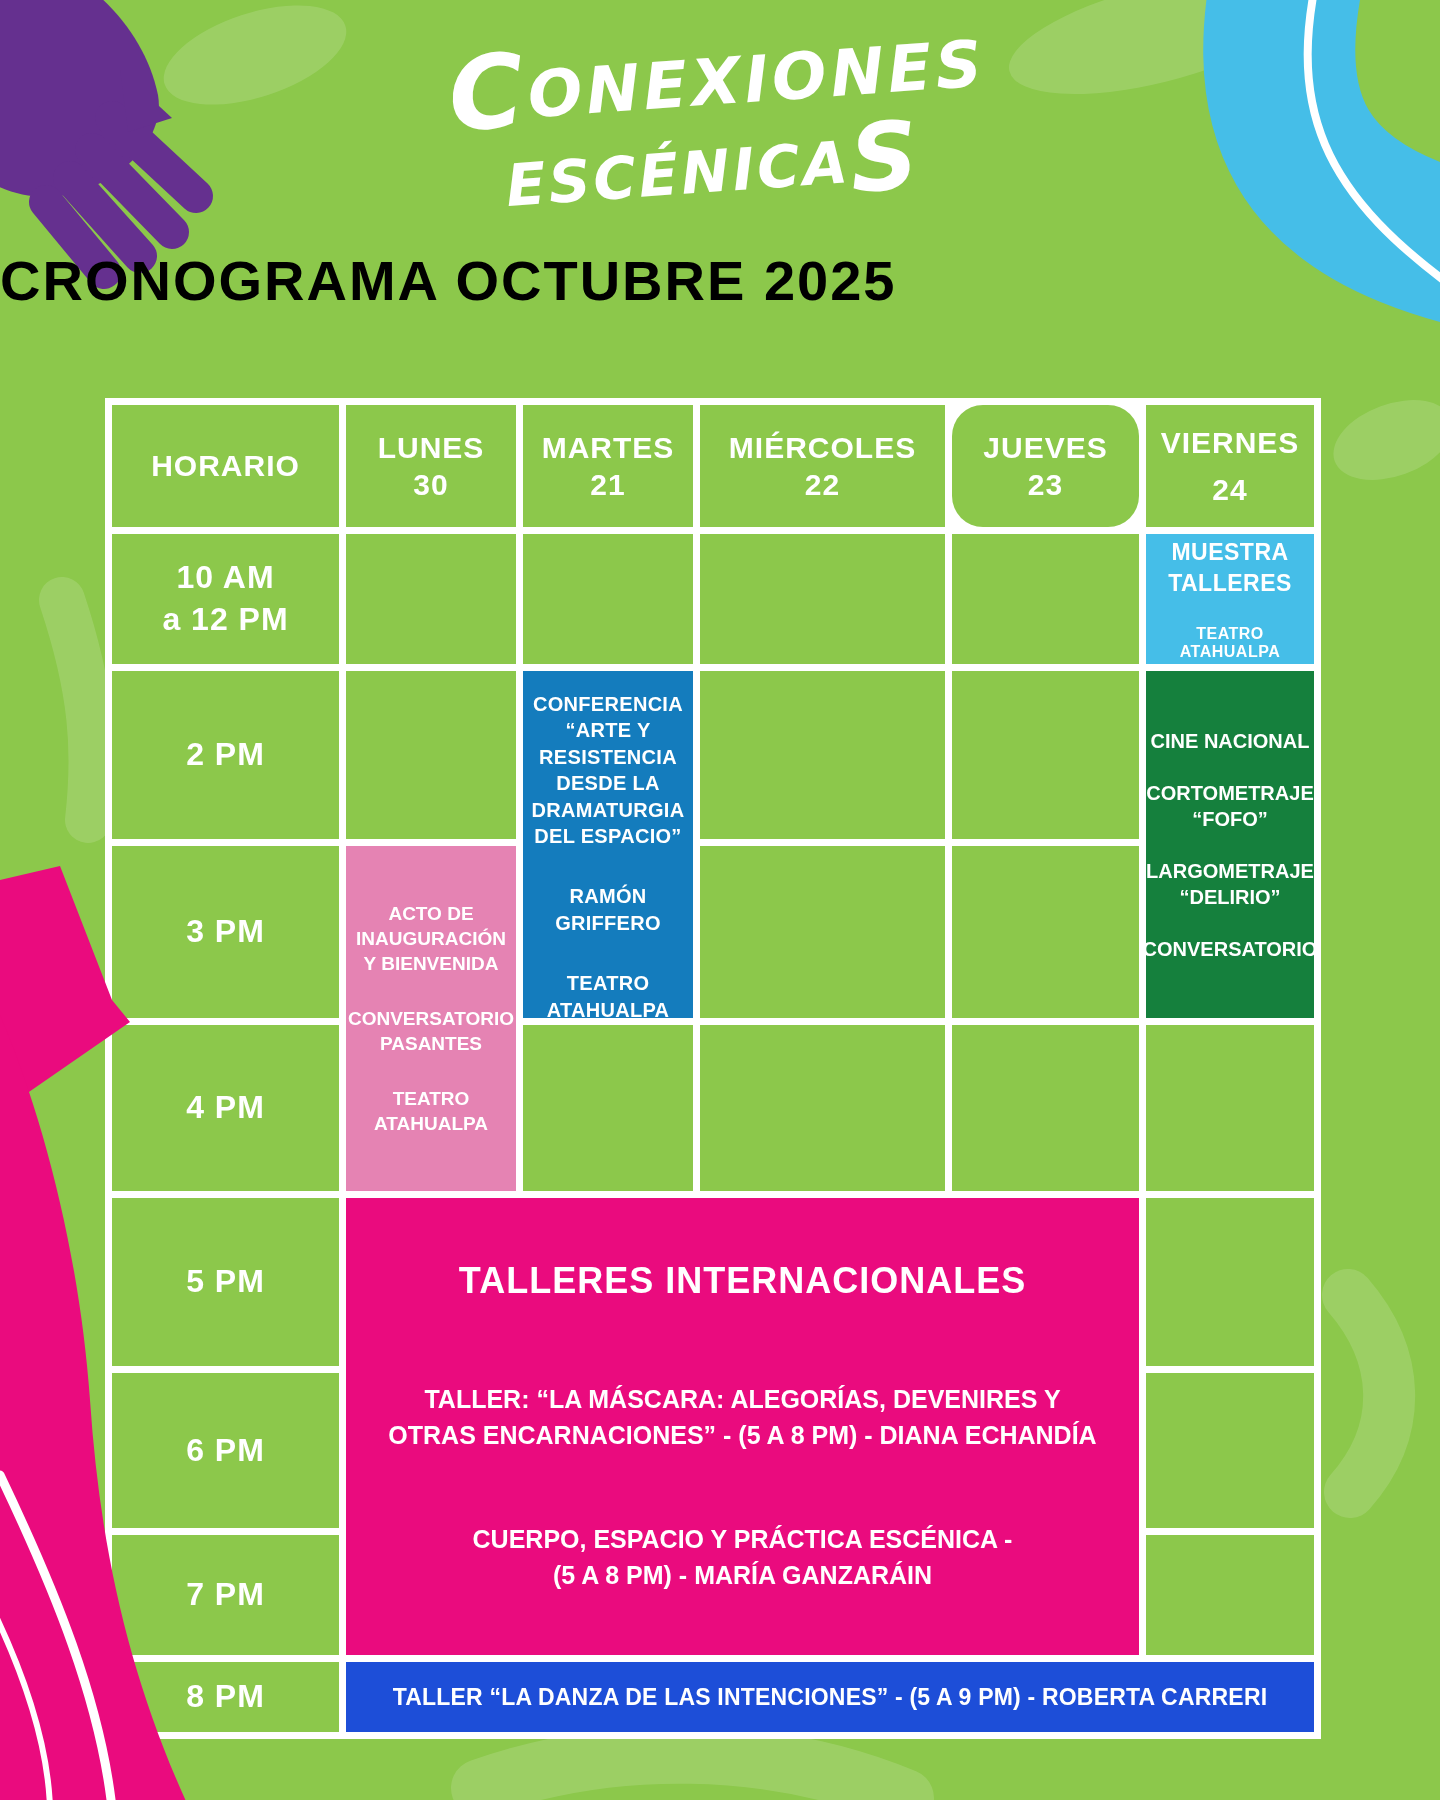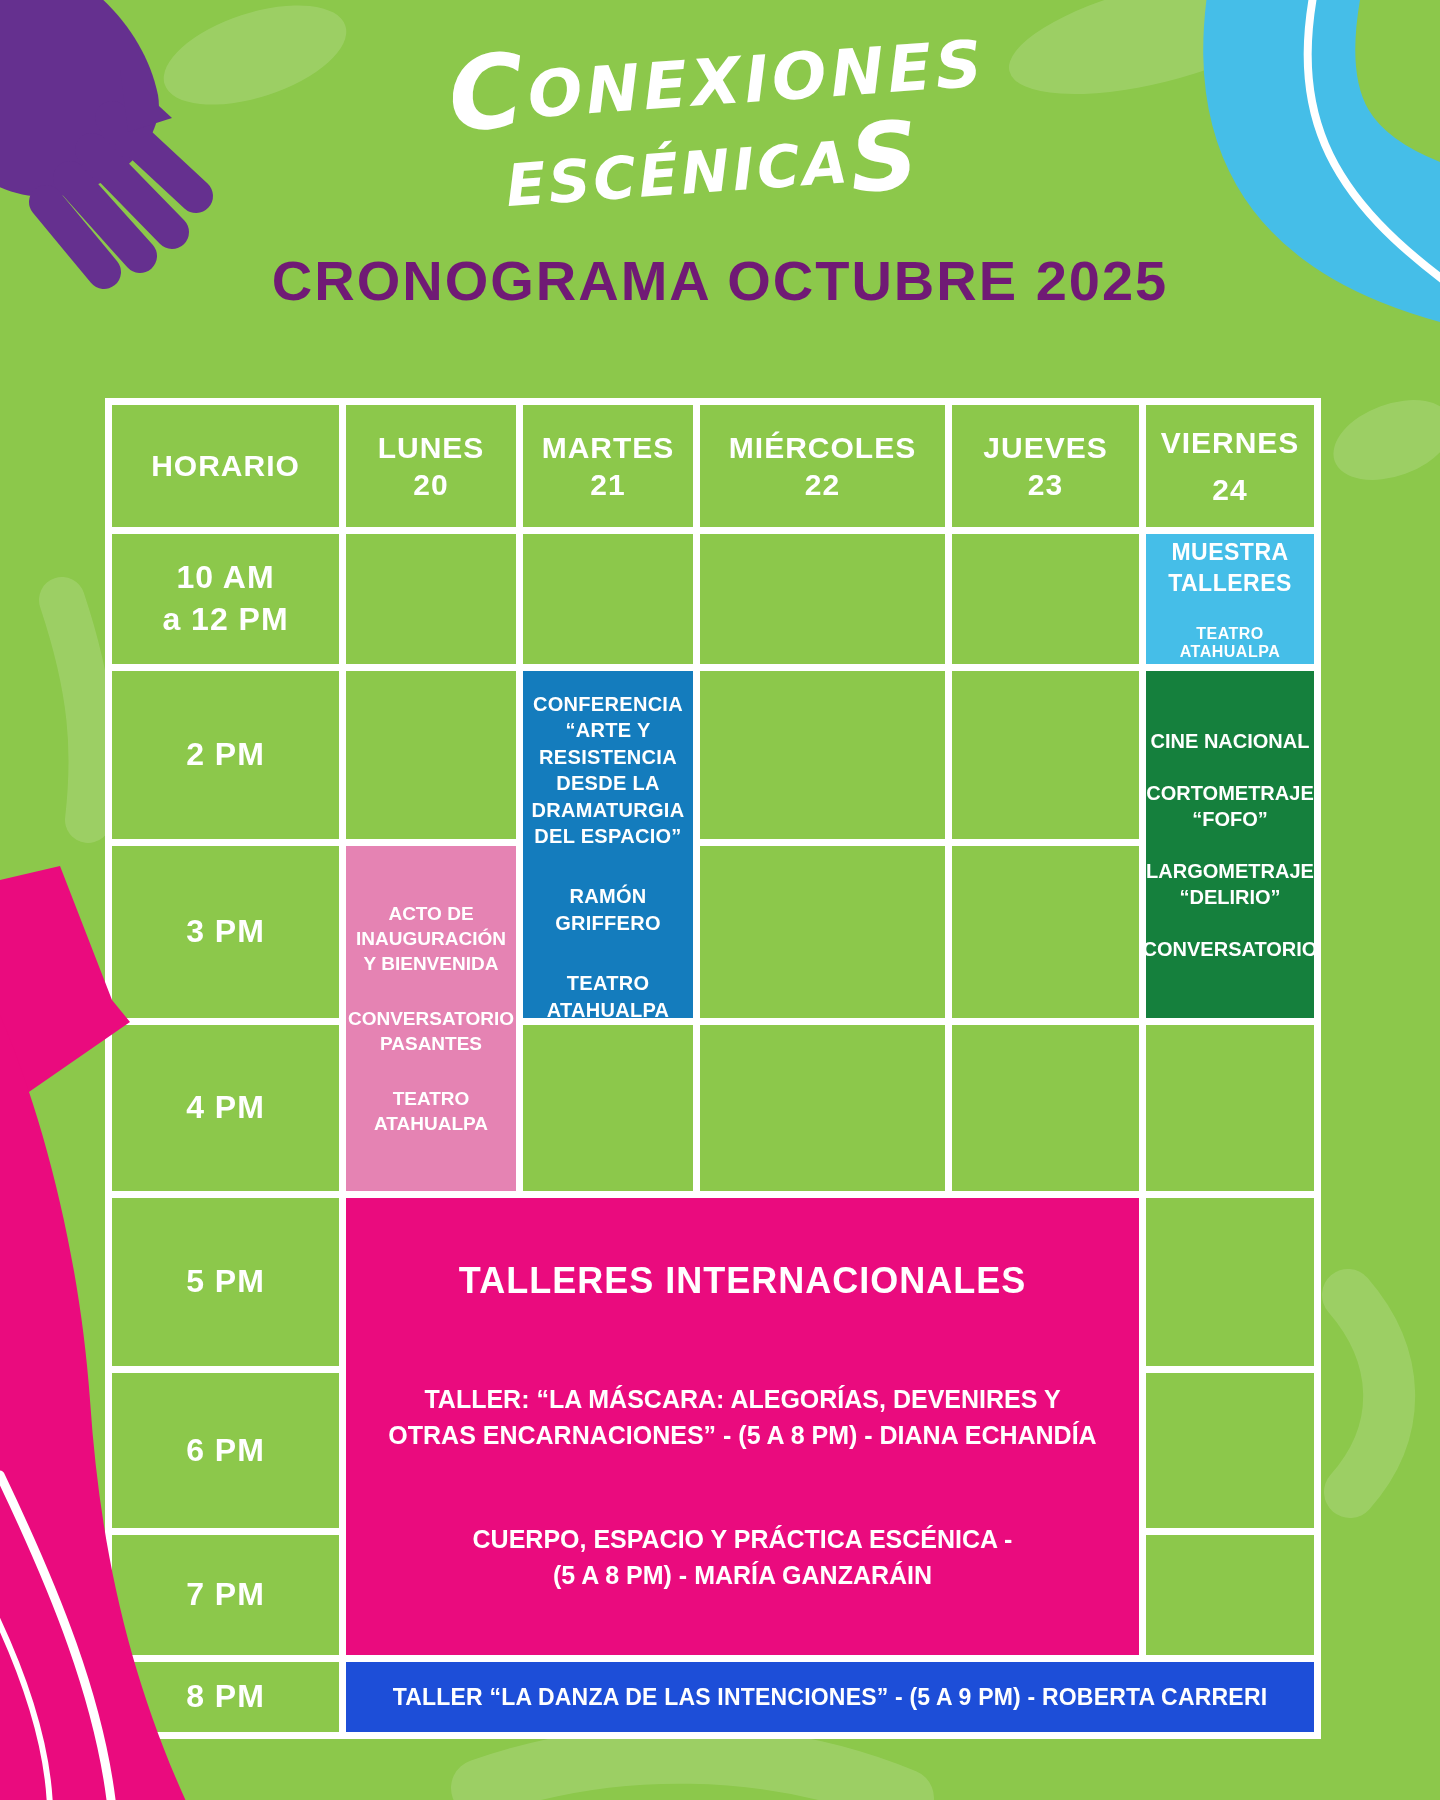--- a/index.html
+++ b/index.html
@@ -11,22 +11,22 @@
   #fg-decor{z-index:3;}
 
   
   .logo{position:absolute;left:0;top:30px;width:100%;text-align:center;z-index:2;
         color:#fff;transform:rotate(-4deg);
         font-family:"DejaVu Sans", sans-serif;font-style:italic;font-weight:bold;line-height:.92;}
   .logo-line1{font-size:64px;letter-spacing:4px;}
   .logo-line2{font-size:58px;letter-spacing:3px;margin-top:2px;transform:translateX(-10px);}
   .logo .big1{font-size:102px;vertical-align:-8px;}
   .logo .big2{font-size:94px;vertical-align:-10px;}
-  .main-title{position:absolute;left:0;top:248px;width:100%;text-align:center;z-index:2;
-              color:#701a75;font-size:56px;font-weight:bold;letter-spacing:2px;}
+  .main-title{position:absolute;left:0;top:248px;width:100%;z-index:2;
+              color:#000000;font-size:56px;font-weight:bold;letter-spacing:2px;}
 
   
   .schedule{position:absolute;left:105px;top:398px;z-index:1;
             display:grid;
             grid-template-columns:227px 170px 170px 245px 187px 168px;
             grid-template-rows:122px 130px 168px 172px 166px 168px 155px 120px 70px;
             gap:7px;background:#fff;border:7px solid #fff;}
   .cell{background:#8CC84B;display:flex;flex-direction:column;align-items:center;
         justify-content:center;text-align:center;color:#fff;font-weight:bold;}
 
@@ -45,21 +45,21 @@
   .ev-darkblue .grp{font-size:20px;line-height:1.32;letter-spacing:.3px;padding:0 5px;}
   .ev-magenta .grp{font-size:20px;line-height:1.3;}
   .ev-pink .grp{font-size:19px;line-height:1.32;}
   .ev-big .big-title{font-size:36px;letter-spacing:1px;margin-bottom:64px;}
   .ev-big .wline{font-size:25px;line-height:1.45;}
   .ev-big .wgrp1{margin-bottom:52px;}
   .ev-band .band-text{font-size:23px;letter-spacing:.2px;}
 
   
   .g-r1c1{grid-area:1/1;} .g-r1c2{grid-area:1/2;} .g-r1c3{grid-area:1/3;}
-  .g-r1c4{grid-area:1/4;} .g-r1c5{grid-area:1/5;} .g-r1c6{grid-area:1/6;gap:10px;}
+  .g-r1c4{grid-area:1/4;} .g-r1c5{grid-area:1/5;border-radius:31px;} .g-r1c6{grid-area:1/6;gap:10px;}
   .g-r2c1{grid-area:2/1;} .g-r2c2{grid-area:2/2;} .g-r2c3{grid-area:2/3;}
   .g-r2c4{grid-area:2/4;} .g-r2c5{grid-area:2/5;} .g-r2c6{grid-area:2/6;}
   .g-r3c1{grid-area:3/1;} .g-r3c2{grid-area:3/2;} .g-r3c4{grid-area:3/4;} .g-r3c5{grid-area:3/5;}
   .g-conf{grid-area:3/3/5/4;} .g-cine{grid-area:3/6/5/7;}
   .g-r4c1{grid-area:4/1;} .g-inaug{grid-area:4/2/6/3;} .g-r4c4{grid-area:4/4;} .g-r4c5{grid-area:4/5;}
   .g-r5c1{grid-area:5/1;} .g-r5c3{grid-area:5/3;} .g-r5c4{grid-area:5/4;}
   .g-r5c5{grid-area:5/5;} .g-r5c6{grid-area:5/6;}
   .g-r6c1{grid-area:6/1;} .g-talleres{grid-area:6/2/9/6;} .g-r6c6{grid-area:6/6;}
   .g-r7c1{grid-area:7/1;} .g-r7c6{grid-area:7/6;}
   .g-r8c1{grid-area:8/1;} .g-r8c6{grid-area:8/6;}
@@ -109,21 +109,21 @@
 
   <div class="main-title">CRONOGRAMA OCTUBRE 2025</div>
 
   <div class="schedule">
 
     <div class="cell hdr g-r1c1">
       <div>HORARIO</div>
     </div>
     <div class="cell hdr g-r1c2">
       <div>LUNES</div>
-      <div>20</div>
+      <div>30</div>
     </div>
     <div class="cell hdr g-r1c3">
       <div>MARTES</div>
       <div>21</div>
     </div>
     <div class="cell hdr g-r1c4">
       <div>MIÉRCOLES</div>
       <div>22</div>
     </div>
     <div class="cell hdr g-r1c5">

